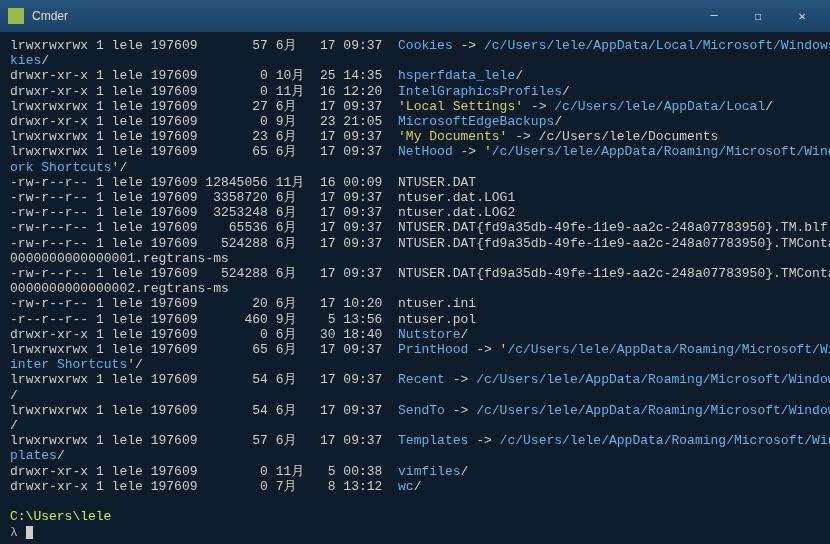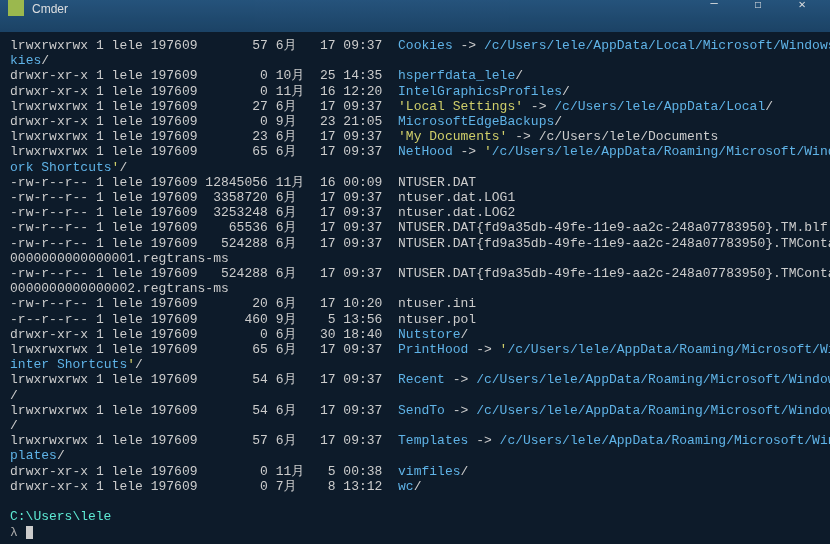--- a/index.html
+++ b/index.html
@@ -9,21 +9,21 @@
     font-size: 13px;
     color: #cccccc;
     width: 830px;
     height: 544px;
     overflow: hidden;
   }
   .titlebar {
     height: 30px;
     background: linear-gradient(to bottom, #2a5d8a, #1e4a70);
     display: flex;
-    align-items: flex-end;
+    align-items: center;
     padding: 16px 8px;
     opacity: 0.85;
   }
   .app-icon {
     width: 16px;
     height: 16px;
     background: #b4d455;
     margin-right: 8px;
   }
   .title {
@@ -48,21 +48,21 @@
     white-space: pre;
     letter-spacing: 0;
     position: relative;
   }
   .perms { color: #cccccc; }
   .dir  { color: #5fb3e7; }
   .link { color: #5fb3e7; }
   .arrow{ color: #cccccc; }
   .quoted { color: #d0cf6a; }
   .white{ color: #cccccc; }
-  .prompt{ color: #5eead4; }
+  .prompt{ color: #bef264; }
   .prompt-sym{ color: #aaa; }
   .cursor { display:inline-block; width:7px; height:13px; background:#cccccc; vertical-align:middle; }
 </style>
 </head>
 <body>
 
 <div class="titlebar">
   <div class="app-icon"></div>
   <div class="title">Cmder</div>
   <div class="win-controls">

